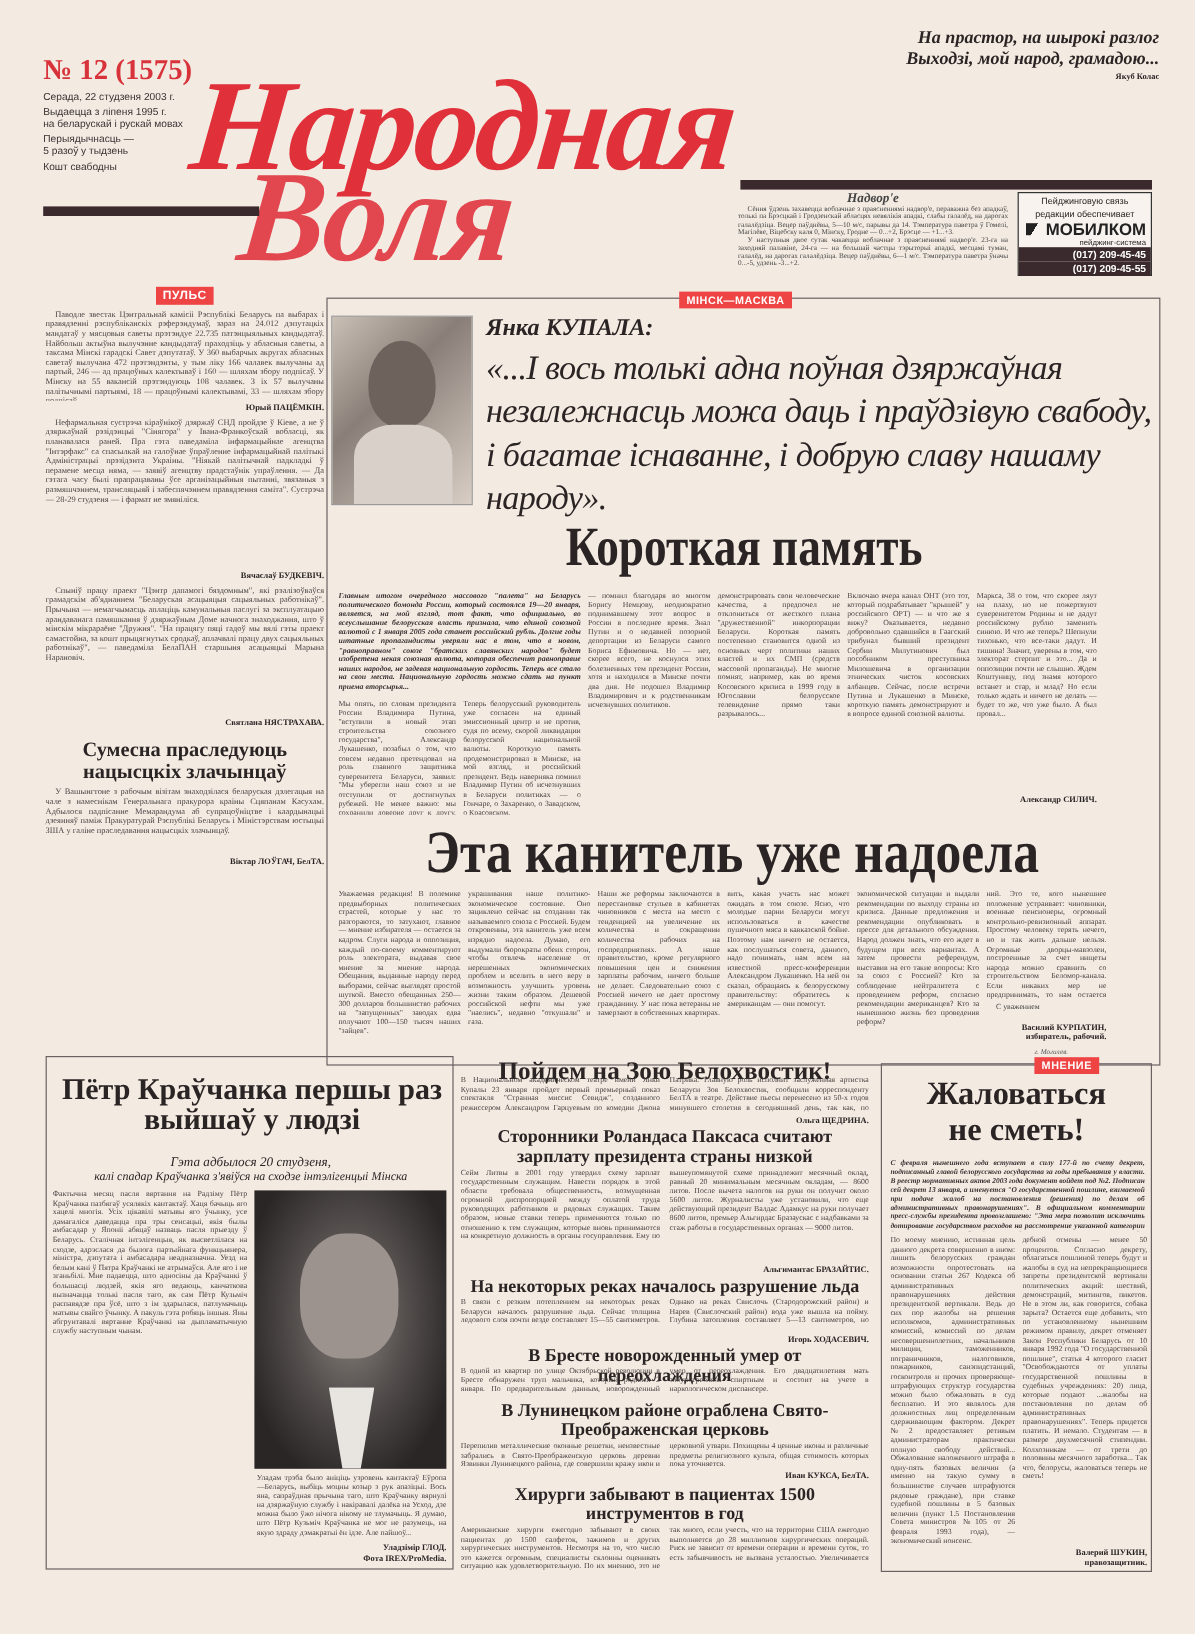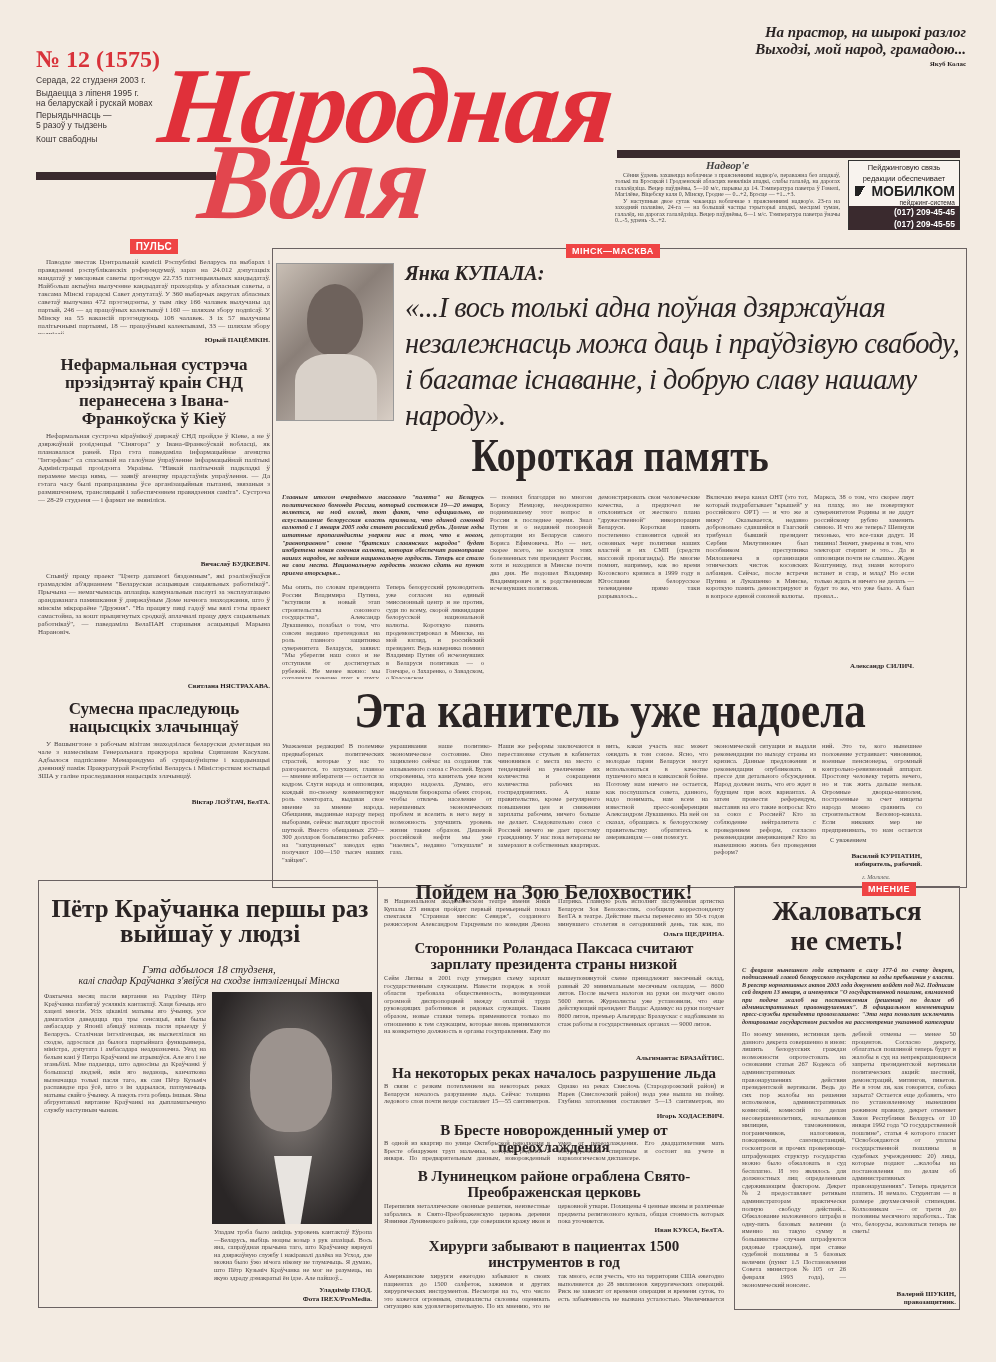--- a/index.html
+++ b/index.html
@@ -65,21 +65,20 @@
   <div class="ph">(017) 209-45-45</div>
   <div class="ph">(017) 209-45-55</div>
 </div>
 
 <div class="abs" style="left:38px; top:236px; width:232px; height:660px;">
   <div style="text-align:center;"><span class="section-tag">ПУЛЬС</span></div>
 
   <div class="body" style="margin-top:4px; height:76px; overflow:hidden; text-indent:8px;">Паводле звестак Цэнтральнай камісіі Рэспублікі Беларусь па выбарах і правядзенні рэспубліканскіх рэферэндумаў, зараз на 24.012 дэпутацкіх мандатаў у мясцовыя саветы прэтэндуе 22.735 патэнцыяльных кандыдатаў. Найбольш актыўна вылучэнне кандыдатаў праходзіць у абласныя саветы, а таксама Мінскі гарадскі Савет дэпутатаў. У 360 выбарчых акругах абласных саветаў вылучана 472 прэтэндэнты, у тым ліку 166 чалавек вылучаны ад партый, 246 — ад працоўных калектываў і 160 — шляхам збору подпісаў. У Мінску на 55 вакансій прэтэндуюць 108 чалавек. З іх 57 вылучаны палітычнымі партыямі, 18 — працоўнымі калектывамі, 33 — шляхам збору подпісаў.</div>
   <div class="sig" style="margin-top:2px;">Юрый ПАЦЁМКІН.</div>
 
-  <div class="hl" style="font-size:17px; line-height:18px; margin-top:12px;">Нефармальная сустрэча прэзідэнтаў краін СНД перанесена з Івана-Франкоўска ў Кіеў</div>
   <div class="body" style="margin-top:4px; height:124px; overflow:hidden; text-indent:8px;">Нефармальная сустрэча кіраўнікоў дзяржаў СНД пройдзе ў Кіеве, а не ў дзяржаўнай рэзідэнцыі "Сінягора" у Івана-Франкоўскай вобласці, як планавалася раней. Пра гэта паведаміла інфармацыйнае агенцтва "Інтэрфакс" са спасылкай на галоўнае ўпраўленне інфармацыйнай палітыкі Адміністрацыі прэзідэнта Украіны. "Ніякай палітычнай падкладкі ў перамене месца няма, — заявіў агенцтву прадстаўнік упраўлення. — Да гэтага часу былі прапрацаваны ўсе арганізацыйныя пытанні, звязаныя з размяшчэннем, трансляцыяй і забеспячэннем правядзення саміта". Сустрэча — 28-29 студзеня — і фармат не змяніліся.</div>
   <div class="sig" style="margin-top:4px;">Вячаслаў БУДКЕВІЧ.</div>
 
   <div class="body" style="margin-top:4px; height:108px; overflow:hidden; text-indent:8px;">Спыніў працу праект "Цэнтр дапамогі бяздомным", які рэалізоўваўся грамадскім аб'яднаннем "Беларуская асацыяцыя сацыяльных работнікаў". Прычына — немагчымасць аплаціць камунальныя паслугі за эксплуатацыю арандаванага памяшкання ў дзяржаўным Доме начнога знаходжання, што ў мінскім мікрараёне "Дружня". "На працягу пяці гадоў мы вялі гэты праект самастойна, за кошт прыцягнутых сродкаў, аплачвалі працу двух сацыяльных работнікаў", — паведаміла БелаПАН старшыня асацыяцыі Марына Нарановіч.</div>
   <div class="sig" style="margin-top:2px;">Святлана НЯСТРАХАВА.</div>
 
   <div class="hl" style="font-size:17px; line-height:18px; margin-top:10px;">Сумесна праследуюць нацысцкіх злачынцаў</div>
   <div class="body" style="margin-top:4px; height:56px; overflow:hidden; text-indent:8px;">У Вашынгтоне з рабочым візітам знаходзілася беларуская дэлегацыя на чале з намеснікам Генеральнага пракурора краіны Сцяпанам Касухам. Адбылося падпісанне Мемарандума аб супрацоўніцтве і каардынацыі дзеянняў паміж Пракуратурай Рэспублікі Беларусь і Міністэрствам юстыцыі ЗША у галіне праследавання нацысцкіх злачынцаў.</div>
   <div class="sig" style="margin-top:2px;">Віктар ЛОЎГАЧ, БелТА.</div>
 </div>
@@ -117,21 +116,21 @@
 <div class="col" style="left:714px; top:742px; width:102px; height:142px; overflow:hidden;">экономической ситуации и выдали рекомендации по выходу страны из кризиса. Данные предложения и рекомендации опубликовать в прессе для детального обсуждения. Народ должен знать, что его ждет в будущем при всех вариантах. А затем провести референдум, выставив на его такие вопросы: Кто за союз с Россией? Кто за соблюдение нейтралитета с проведением реформ, согласно рекомендации американцев? Кто за нынешнюю жизнь без проведения реформ?</div>
 <div class="col" style="left:822px; top:742px; width:100px; height:92px; overflow:hidden;">ний. Это те, кого нынешнее положение устраивает: чиновники, военные пенсионеры, огромный контрольно-ревизионный аппарат. Простому человеку терять нечего, но и так жить дальше нельзя. Огромные дворцы-мавзолеи, построенные за счет нищеты народа можно сравнить со строительством Беломор-канала. Если никаких мер не предпринимать, то нам остается смиренно склонив голову ждать дальнейшего развала страны на всех уровнях.</div>
 <div class="abs" style="left:830px; top:836px; font-size:6.5px; color:#444;">С уважением</div>
 <div class="abs sig" style="left:822px; top:852px; width:100px;">Василий КУРПАТИН,</div>
 <div class="abs sig" style="left:822px; top:860px; width:100px;">избиратель, рабочий.</div>
 <div class="abs" style="left:862px; top:874px; font-size:6px; font-style:italic; color:#555;">г. Могилев.</div>
 
 <div class="abs rule" style="left:38px; top:880px; width:340px; height:428px;"></div>
 <div class="abs hl" style="left:50px; top:896px; width:320px; font-size:25px; line-height:25px;">Пётр Краўчанка першы раз выйшаў у людзі</div>
 <div class="abs" style="left:44px; top:964px; width:330px; text-align:center; font-style:italic; font-size:10px; line-height:11px; color:#2a2424;">
-  <div style="font-size:11px;">Гэта адбылося 18 студзеня,</div>
+  <div style="font-size:11px;">Гэта адбылося 20 студзеня,</div>
   <div>калі спадар Краўчанка з'явіўся на сходзе інтэлігенцыі Мінска</div>
 </div>
 <div class="col" style="left:44px; top:992px; width:162px; height:312px; overflow:hidden; font-size:6.6px;">Фактычна месяц пасля вяртання на Радзіму Пётр Краўчанка пазбягаў усялякіх кантактаў. Хаця бачыць яго хацелі многія. Усіх цікавілі матывы яго ўчынку, усе дамагаліся даведацца пра тры сенсацыі, якія былы амбасадар у Японіі абяцаў назваць пасля прыезду ў Беларусь. Сталічная інтэлігенцыя, як высветлілася на сходзе, адрэслася да былога партыйнага функцыянера, міністра, дэпутата і амбасадара неадназначна. Уезд на белым кані ў Пятра Краўчанкі не атрымаўся. Але яго і не зганьбілі. Мне падаецца, што адносіны да Краўчанкі ў большасці людзей, якія яго ведаюць, канчаткова вызначацца толькі пасля таго, як сам Пётр Кузьміч распавядзе пра ўсё, што з ім здарылася, патлумачыць матывы свайго ўчынку. А пакуль гэта робяць іншыя. Яны абгрунтавалі вяртанне Краўчанкі на дыпламатычную службу наступным чынам.</div>
 <div class="abs photo-dark" style="left:212px; top:992px; width:160px; height:232px;">
   <div style="position:absolute; left:38px; top:36px; width:82px; height:104px; border-radius:45% 45% 42% 42%; background:#9c938e;"></div>
   <div style="position:absolute; left:62px; top:164px; width:38px; height:68px; background:#e8e4e0; clip-path:polygon(0 0,100% 0,70% 100%,30% 100%);"></div>
 </div>
 <div class="col" style="left:214px; top:1228px; width:158px; height:56px; overflow:hidden;">Уладам трэба было аніціць узровень кантактаў Еўропа—Беларусь, выбіць моцны козыр з рук апазіцыі. Вось яна, сапраўдная прычына таго, што Краўчанку вярнулі на дзяржаўную службу і накіравалі далёка на Усход, дзе можна было ўжо нічога нікому не тлумачыць. Я думаю, што Пётр Кузьміч Краўчанка не мог не разумець, на якую здраду дэмакратыі ён ідзе. Але пайшоў...</div>
 <div class="abs sig" style="left:214px; top:1286px; width:158px;">Уладзімір ГЛОД.</div>
 <div class="abs sig" style="left:214px; top:1295px; width:158px;">Фота IREX/ProMedia.</div>

